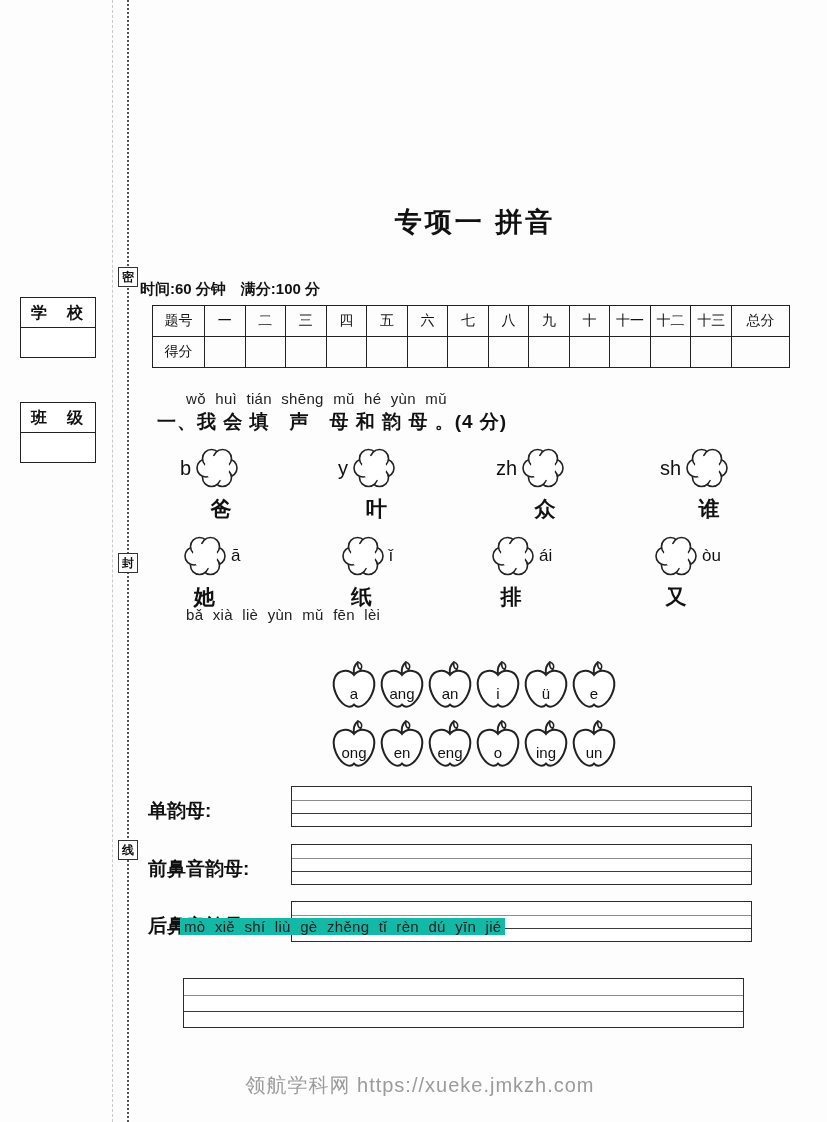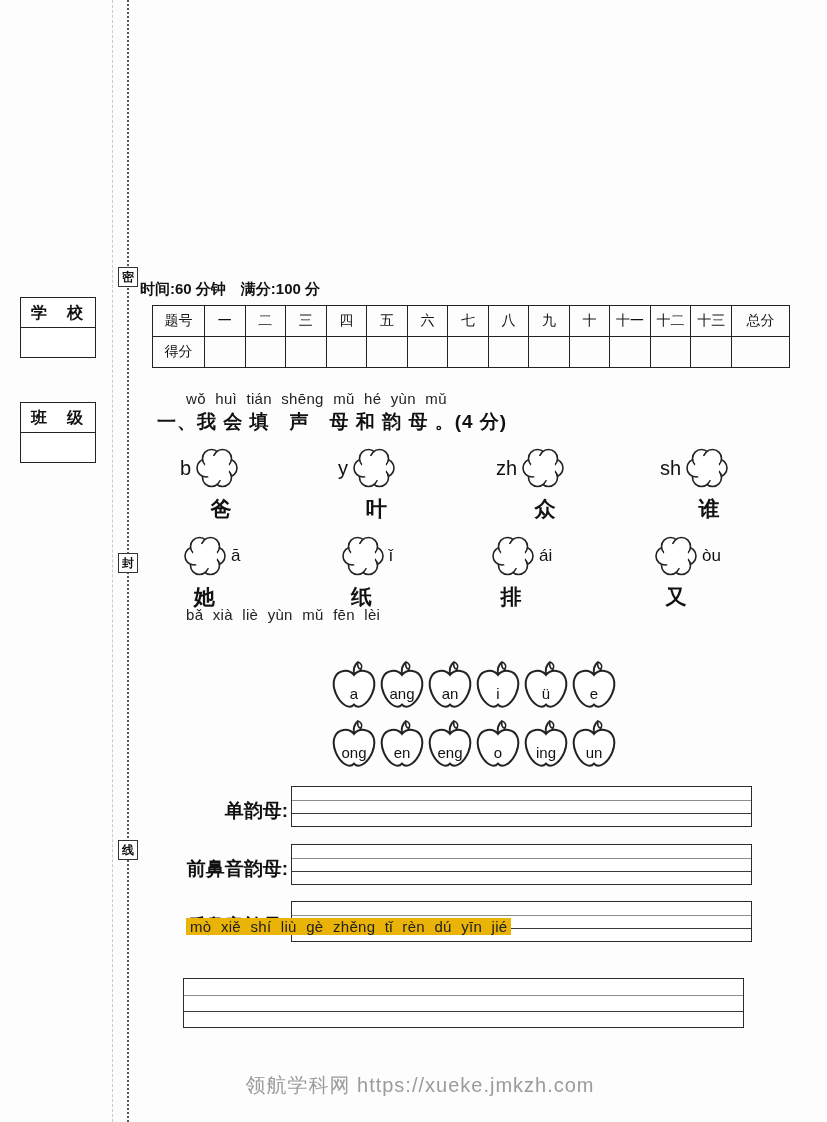--- a/index.html
+++ b/index.html
@@ -42,21 +42,21 @@
 
   
   .apple-row { position:absolute; display:flex; }
   .apple { position:relative; width:48px; height:56px; }
   .apple .ltr { position:absolute; left:0; right:0; top:25px; text-align:center; font-size:15px; }
 
   
   .fourline { position:absolute; background:#fff; border:1.6px solid #2c2c2c; }
   .fourline .l2 { position:absolute; left:0; right:0; top:33%; border-top:1.1px solid #8d8d8d; }
   .fourline .l3 { position:absolute; left:0; right:0; top:66%; border-top:1.4px solid #3a3a3a; }
-  .ans-label { position:absolute; font-size:19px; font-weight:800; text-align:right; width:140px; }
+  .ans-label { position:absolute; font-size:19px; font-weight:800; text-align:left; width:140px; }
 
   .watermark { position:absolute; left:140px; width:560px; top:1072px; text-align:center;
                font-size:20px; color:#9b9b9b; letter-spacing:1px; }
   svg { display:block; }
 </style>
 </head>
 <body>
 
 <div class="page">
 
@@ -68,20 +68,21 @@
 
   <div class="stu-box" style="top:402px">
     <div class="stu-label">班　级</div>
     <div class="stu-input"></div>
   </div>
   <div class="stu-box" style="top:297px">
     <div class="stu-label">学　校</div>
     <div class="stu-input"></div>
   </div>
 
+  <div class="subtitle">专项一 拼音</div>
   <div class="meta">时间:60 分钟　满分:100 分</div>
 
   <table class="score">
     <colgroup>
       <col style="width:52px">
         <col>
         <col>
         <col>
         <col>
         <col>
@@ -392,21 +393,21 @@
       <div class="l2"></div>
       <div class="l3"></div>
     </div>
 
   <div class="ans-label" style="left:148px; top:913px">后鼻音韵母:</div>
   <div class="fourline" style="left:291px; top:901px; width:461px; height:41px">
       <div class="l2"></div>
       <div class="l3"></div>
     </div>
 
-  <div class="pinyin" style="left:186px; top:918px; background:#eab308; padding:0 4px">mò xiě shí liù gè zhěng tǐ rèn dú yīn jié</div>
+  <div class="pinyin" style="left:180px; top:918px; background:#14b8a6; padding:0 4px">mò xiě shí liù gè zhěng tǐ rèn dú yīn jié</div>
   <div class="fourline" style="left:183px; top:978px; width:561px; height:50px">
       <div class="l2"></div>
       <div class="l3"></div>
     </div>
 
   <div class="watermark">领航学科网 https://xueke.jmkzh.com</div>
 
 </div>
 
 </body></html>

